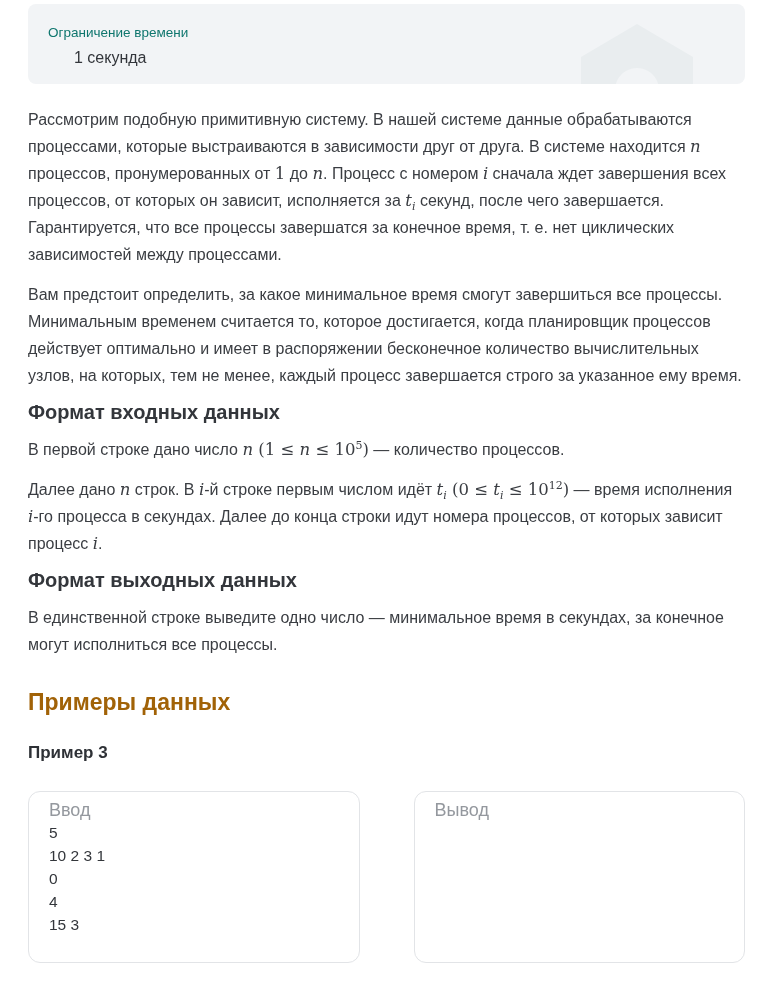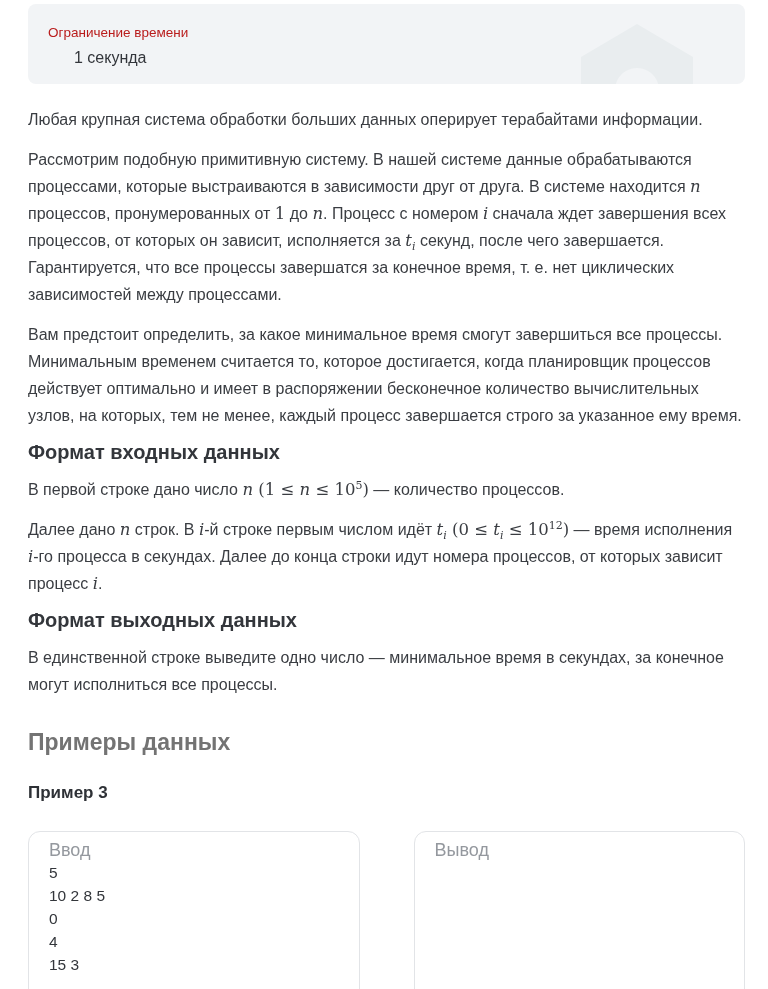--- a/index.html
+++ b/index.html
@@ -10,29 +10,29 @@
   }
   .page{padding:4px 23px 0 28px;}
 
   
   .limits{
     position:relative;overflow:hidden;box-sizing:border-box;
     height:80px;background:#f2f4f6;border-radius:8px;
     padding:21px 20px 0;display:flex;margin-bottom:22px;
   }
   .limit-col{width:255px;position:relative;z-index:1;}
-  .limit-label{font-size:13.5px;color:#b91c1c;line-height:16px;}
+  .limit-label{font-size:13.5px;color:#0f766e;line-height:16px;}
   .limit-value{font-size:16px;color:#33363b;margin-top:7px;line-height:19px;margin-left:26px;}
   .watermark{position:absolute;top:20px;right:52px;z-index:0;}
 
   
   .body-par{margin:0 0 13px;line-height:27px;}
   .first-par{margin-top:20px;}
   h3.fmt{font-size:20px;font-weight:700;color:#33363b;margin:10px 0 13px;line-height:21px;}
-  h2.examples{font-size:23px;font-weight:700;color:#737373;margin:30px 0 12px;line-height:28px;}
+  h2.examples{font-size:23px;font-weight:700;color:#a16207;margin:30px 0 12px;line-height:28px;}
   h4.example-title{font-size:17px;font-weight:700;color:#2e3136;margin:26px 0 16px;line-height:21px;}
 
   .seg-t{}
   .seg-m,.seg-v{font-family:"DejaVu Serif",serif;font-size:16.5px;}
   .seg-v{font-style:italic;}
   .seg-m sup,.seg-v sup{font-size:11px;line-height:0;}
   .seg-m sub,.seg-v sub{font-size:11px;line-height:0;font-style:italic;}
 
   
   .sample-grid{display:grid;grid-template-columns:1fr 1fr;gap:54px;margin-top:28px;}
@@ -54,40 +54,39 @@
     <div class="limit-col">
       <div class="limit-label">Ограничение времени</div>
       <div class="limit-value">1 секунда</div>
     </div>
     <svg class="watermark" width="112" height="132" viewBox="0 0 112 132" aria-hidden="true">
       <path fill="#e9edef" fill-rule="evenodd" d="M56 0 L112 33 L112 99 L56 132 L0 99 L0 33 Z
                M56 44 a22 22 0 1 0 0.01 0 Z"></path>
     </svg>
   </section>
 
-  <p class="body-par first-par"><span class="seg-t">Любая крупная система обработки больших данных оперирует терабайтами информации.</span></p>
   <p class="body-par"><span class="seg-t">Рассмотрим подобную примитивную систему. В нашей системе данные обрабатываются процессами, которые выстраиваются в зависимости друг от друга. В системе находится </span><span class="seg-v">n</span><span class="seg-t"> процессов, пронумерованных от </span><span class="seg-m">1</span><span class="seg-t"> до </span><span class="seg-v">n</span><span class="seg-t">. Процесс с номером </span><span class="seg-v">i</span><span class="seg-t"> сначала ждет завершения всех процессов, от которых он зависит, исполняется за </span><span class="seg-v">t<sub>i</sub></span><span class="seg-t"> секунд, после чего завершается. Гарантируется, что все процессы завершатся за конечное время, т. е. нет циклических зависимостей между процессами.</span></p>
   <p class="body-par"><span class="seg-t">Вам предстоит определить, за какое минимальное время смогут завершиться все процессы. Минимальным временем считается то, которое достигается, когда планировщик процессов действует оптимально и имеет в распоряжении бесконечное количество вычислительных узлов, на которых, тем не менее, каждый процесс завершается строго за указанное ему время.</span></p>
 
   <h3 class="fmt">Формат входных данных</h3>
   <p class="body-par"><span class="seg-t">В первой строке дано число </span><span class="seg-v">n</span><span class="seg-m"> (1 ≤ </span><span class="seg-v">n</span><span class="seg-m"> ≤ 10<sup>5</sup>)</span><span class="seg-t"> — количество процессов.</span></p>
   <p class="body-par"><span class="seg-t">Далее дано </span><span class="seg-v">n</span><span class="seg-t"> строк. В </span><span class="seg-v">i</span><span class="seg-t">-й строке первым числом идёт </span><span class="seg-v">t<sub>i</sub></span><span class="seg-m"> (0 ≤ </span><span class="seg-v">t<sub>i</sub></span><span class="seg-m"> ≤ 10<sup>12</sup>)</span><span class="seg-t"> — время исполнения </span><span class="seg-v">i</span><span class="seg-t">-го процесса в секундах. Далее до конца строки идут номера процессов, от которых зависит процесс </span><span class="seg-v">i</span><span class="seg-t">.</span></p>
 
   <h3 class="fmt">Формат выходных данных</h3>
   <p class="body-par"><span class="seg-t">В единственной строке выведите одно число — минимальное время в секундах, за конечное могут исполниться все процессы.</span></p>
 
   <h2 class="examples">Примеры данных</h2>
   <h4 class="example-title">Пример 3</h4>
 
   <div class="sample-grid">
     <div class="sample-box">
       <div class="sample-label">Ввод</div>
       <div class="sample-code">
           <div class="code-line">5</div>
-          <div class="code-line">10 2 8 5</div>
+          <div class="code-line">10 2 3 1</div>
           <div class="code-line">0</div>
           <div class="code-line">4</div>
           <div class="code-line">15 3</div>
         </div>
     </div>
     <div class="sample-box">
       <div class="sample-label">Вывод</div>
     </div>
   </div>
 

